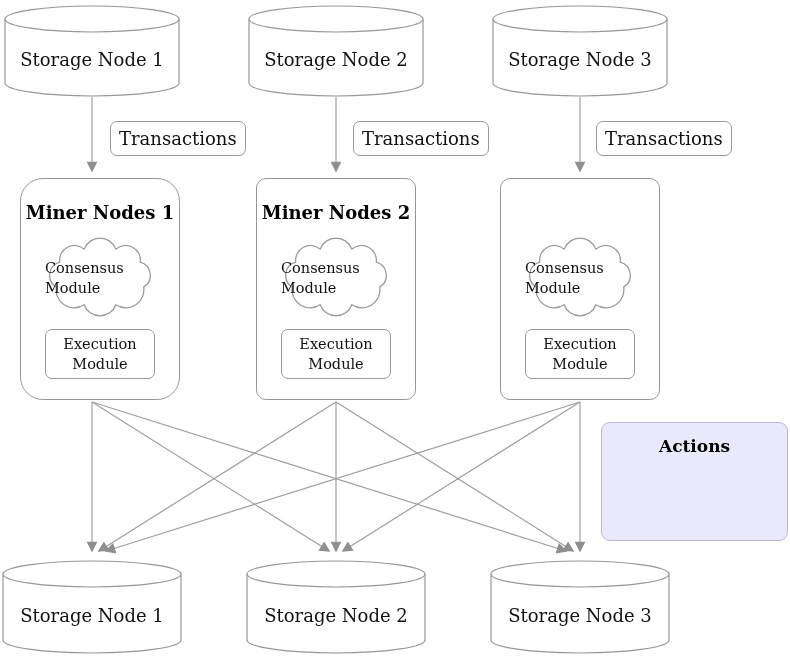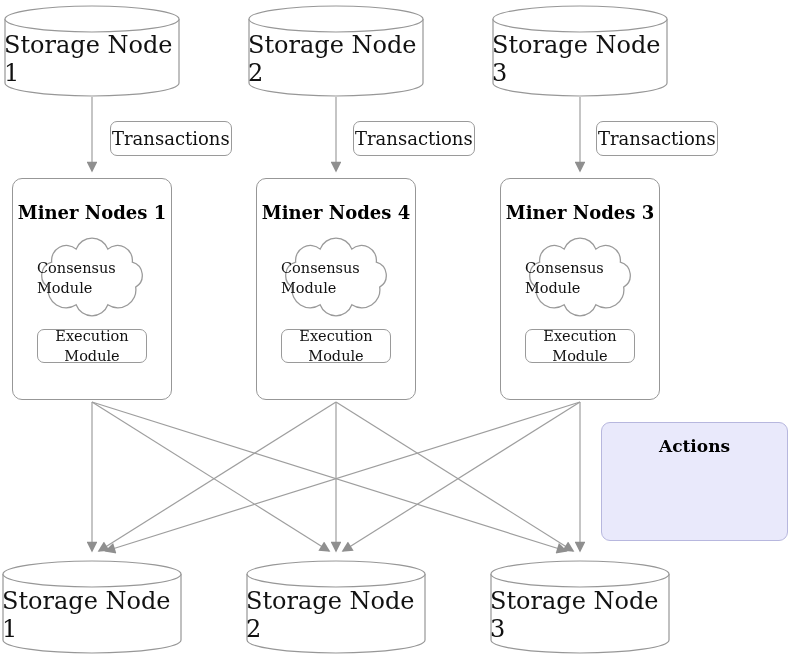--- a/index.html
+++ b/index.html
@@ -25,30 +25,30 @@
     position: absolute;
   }
   .cyl svg { display: block; }
   .cyl .cyl-label {
     position: absolute;
     left: 0; right: 0;
     top: 26px; bottom: 10px;
     display: flex;
     align-items: center;
     justify-content: center;
-    font-size: 24px;
+    font-size: 18px;
     color: #111111;
   }
   
   .edge-label {
     position: absolute;
     background: #ffffff;
     border: 1px solid #9a9a9a;
     border-radius: 7px;
-    padding: 6px 1px;
+    padding: 6px 8px;
     font-size: 18px;
     color: #111111;
     white-space: nowrap;
   }
   
   .miner {
     position: absolute;
     width: 160px;
     height: 222px;
     top: 178px;
@@ -82,21 +82,21 @@
     font-size: 14.5px;
     line-height: 1.4;
     color: #111111;
   }
   .exec-box {
     position: absolute;
     left: 50%;
     transform: translateX(-50%);
     top: 150px;
     width: 110px;
-    height: 34px;
+    height: 50px;
     border: 1px solid #9a9a9a;
     border-radius: 7px;
     background: #ffffff;
     display: flex;
     align-items: center;
     justify-content: center;
     text-align: center;
     font-size: 14.5px;
     line-height: 1.4;
     color: #111111;
@@ -174,44 +174,43 @@
       <path d="M1,14 L1,78 A87,13 0 0 0 175,78 L175,14" fill="#ffffff" stroke="#979797" stroke-width="1.2"></path>
       <ellipse cx="88" cy="14" rx="87" ry="13" fill="#ffffff" stroke="#979797" stroke-width="1.2"></ellipse>
     </svg>
     <div class="cyl-label">Storage Node 3</div>
   </div>
 
   <div class="edge-label" style="left:110px; top:121px;">Transactions</div>
   <div class="edge-label" style="left:353px; top:121px;">Transactions</div>
   <div class="edge-label" style="left:596px; top:121px;">Transactions</div>
 
-  <div class="miner" style="left:12px;">
+  <div class="miner" style="left:20px;border-radius:23px;">
     <div class="miner-title">Miner Nodes 1</div>
     <div class="cloud-wrap">
       <svg viewBox="0 0 104 78" xmlns="http://www.w3.org/2000/svg">
         <path d="M 10.7,47.6 A 13 13 0 0 1 13.9,24 A 14 14 0 0 1 37,11.7 A 16 16 0 0 1 67,11.7 A 14 14 0 0 1 90.1,24 A 13 13 0 0 1 93.3,47.6 A 17 17 0 0 1 67,64.3 A 16 16 0 0 1 37,64.3 A 17 17 0 0 1 10.7,47.6 Z" fill="#ffffff" stroke="#9a9a9a" stroke-width="1.2"></path>
       </svg>
       <div class="cloud-label">Consensus Module</div>
     </div>
     <div class="exec-box">Execution Module</div>
   </div>
 
   <div class="miner" style="left:256px;">
-    <div class="miner-title">Miner Nodes 4</div>
+    <div class="miner-title">Miner Nodes 2</div>
     <div class="cloud-wrap">
       <svg viewBox="0 0 104 78" xmlns="http://www.w3.org/2000/svg">
         <path d="M 10.7,47.6 A 13 13 0 0 1 13.9,24 A 14 14 0 0 1 37,11.7 A 16 16 0 0 1 67,11.7 A 14 14 0 0 1 90.1,24 A 13 13 0 0 1 93.3,47.6 A 17 17 0 0 1 67,64.3 A 16 16 0 0 1 37,64.3 A 17 17 0 0 1 10.7,47.6 Z" fill="#ffffff" stroke="#9a9a9a" stroke-width="1.2"></path>
       </svg>
       <div class="cloud-label">Consensus Module</div>
     </div>
     <div class="exec-box">Execution Module</div>
   </div>
 
   <div class="miner" style="left:500px;">
-    <div class="miner-title">Miner Nodes 3</div>
     <div class="cloud-wrap">
       <svg viewBox="0 0 104 78" xmlns="http://www.w3.org/2000/svg">
         <path d="M 10.7,47.6 A 13 13 0 0 1 13.9,24 A 14 14 0 0 1 37,11.7 A 16 16 0 0 1 67,11.7 A 14 14 0 0 1 90.1,24 A 13 13 0 0 1 93.3,47.6 A 17 17 0 0 1 67,64.3 A 16 16 0 0 1 37,64.3 A 17 17 0 0 1 10.7,47.6 Z" fill="#ffffff" stroke="#9a9a9a" stroke-width="1.2"></path>
       </svg>
       <div class="cloud-label">Consensus Module</div>
     </div>
     <div class="exec-box">Execution Module</div>
   </div>
 
   <div class="note">

